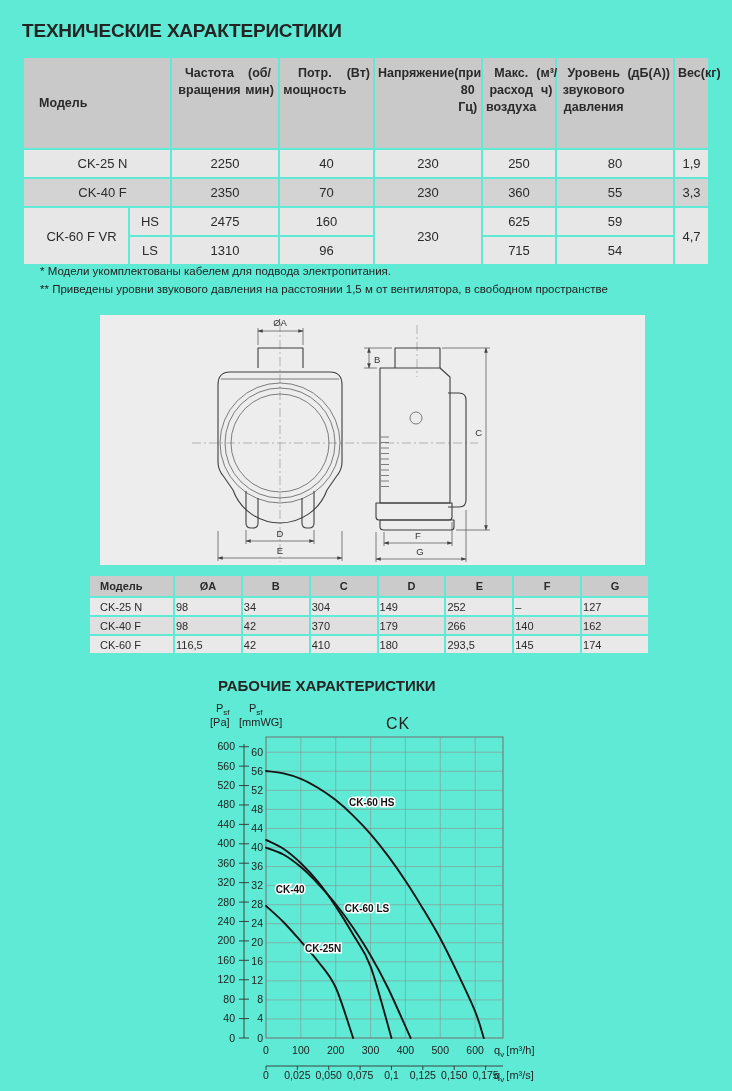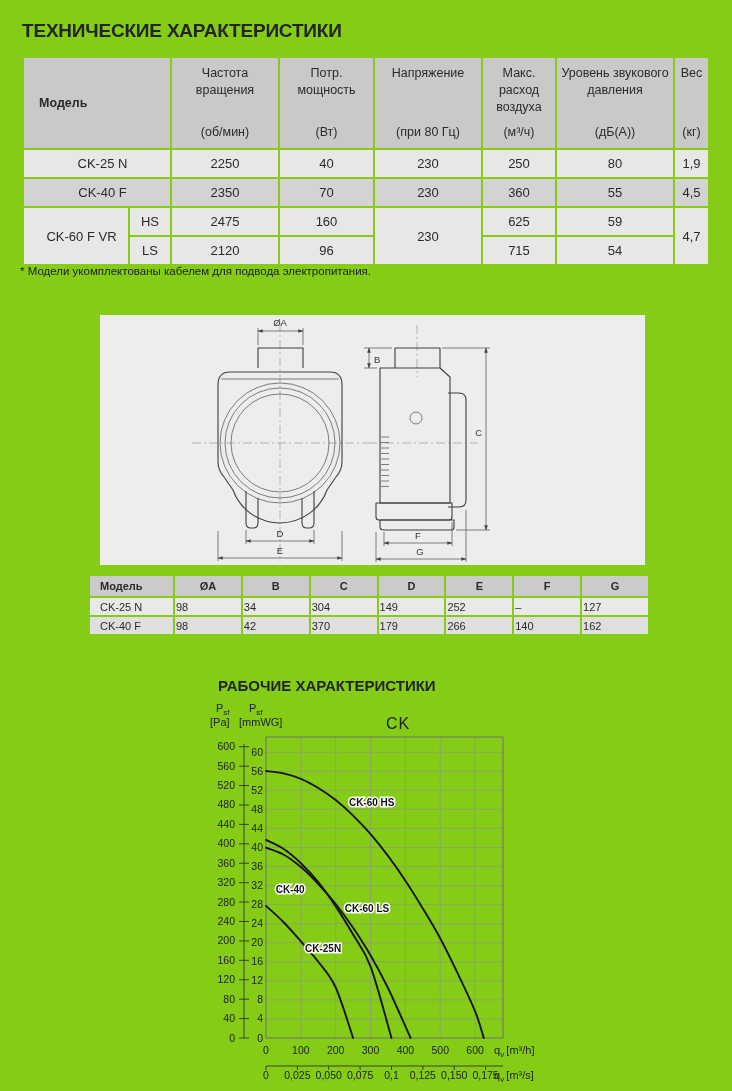--- a/index.html
+++ b/index.html
@@ -1,35 +1,35 @@
 <!DOCTYPE html>
 <html><head>
 <meta charset="utf-8">
 <style>
   html,body{margin:0;padding:0;background:#fff;}
-  .page{position:relative;width:732px;height:1091px;background:#84cc16;overflow:hidden;
+  .page{position:relative;width:732px;height:1091px;background:#5eead4;overflow:hidden;
         font-family:"Liberation Sans",sans-serif;color:#222;}
   
   .h1{position:absolute;left:22px;top:20px;font-size:19px;font-weight:bold;
       letter-spacing:-0.2px;color:#242424;}
   .h2{position:absolute;left:218px;top:669px;font-size:15px;font-weight:bold;color:#242424;margin-top:8px;}
   
   table.spec{position:absolute;left:22px;top:56px;width:688px;border-collapse:separate;
              border-spacing:2px;table-layout:fixed;}
   table.spec td{font-size:13px;text-align:center;vertical-align:middle;color:#2a2a2a;}
   td.hdr{background:#c9c9c9;height:88px;vertical-align:top;}
-  .hcell{display:flex;flex-direction:column;justify-content:space-between;height:76px;
-         padding:6px 2px;font-size:12.5px;font-weight:normal;line-height:1.35;text-align:center;}
+  .hcell{display:flex;flex-direction:row;justify-content:space-between;height:76px;
+         padding:6px 2px;font-size:12.5px;font-weight:bold;line-height:1.35;text-align:center;}
   .hcell-mid{display:flex;align-items:center;height:88px;padding-left:14px;font-size:12.5px;
              font-weight:bold;}
   td.lt{background:#e7e7e7;height:25px;}
   td.md{background:#d3d3d3;height:25px;}
   td.model{text-align:left;padding-left:12px;}
   
-  .footnotes{position:absolute;left:20px;top:263px;font-size:11.5px;line-height:1.55;color:#222;}
+  .footnotes{position:absolute;left:40px;top:263px;font-size:11.5px;line-height:1.55;color:#222;}
   
   .diagram-box{position:absolute;left:100px;top:315px;width:545px;height:250px;background:#ededed;}
   .dl{stroke:#3f3f3f;stroke-width:1.1;fill:none;stroke-linejoin:round;}
   .dthin{stroke:#4a4a4a;stroke-width:.7;fill:none;}
   .dim{stroke:#555;stroke-width:.75;fill:none;}
   .cl{stroke:#9a9a9a;stroke-width:.7;stroke-dasharray:9 3 2 3;fill:none;}
   .dtext{font:9.5px "Liberation Sans",sans-serif;fill:#333;}
   
   table.dims{position:absolute;left:88px;top:574px;width:562px;border-collapse:separate;
              border-spacing:2px;table-layout:fixed;}
@@ -119,44 +119,45 @@
       <td class="lt">80</td>
       <td class="lt">1,9</td>
     </tr>
     <tr>
       <td class="md model" colspan="2">CK-40 F</td>
       <td class="md">2350</td>
       <td class="md">70</td>
       <td class="md">230</td>
       <td class="md">360</td>
       <td class="md">55</td>
-      <td class="md">4,5</td>
+      <td class="md">3,3</td>
     </tr>
     <tr>
       <td class="lt model" rowspan="2">CK-60 F VR</td>
       <td class="lt">HS</td>
       <td class="lt">2475</td>
       <td class="lt">160</td>
       <td class="lt" rowspan="2">230</td>
       <td class="lt">625</td>
       <td class="lt">59</td>
       <td class="lt" rowspan="2">4,7</td>
     </tr>
     <tr>
       <td class="lt">LS</td>
-      <td class="lt">2120</td>
+      <td class="lt">1310</td>
       <td class="lt">96</td>
       <td class="lt">715</td>
       <td class="lt">54</td>
     </tr>
   </tbody>
     </table>
 
   <div class="footnotes">
     <div>* Модели укомплектованы кабелем для подвода электропитания.</div>
+    <div>** Приведены уровни звукового давления на расстоянии 1,5 м от вентилятора, в свободном пространстве</div>
   </div>
 
   <div class="diagram-box">
     <svg width="545" height="250" viewBox="0 0 545 250">
       <defs>
         <marker id="arr" viewBox="0 0 10 10" refX="9" refY="5" markerWidth="7" markerHeight="7" orient="auto-start-reverse">
           <path d="M0,1.5 L10,5 L0,8.5 Z" fill="#444"></path>
         </marker>
       </defs>
 
@@ -259,20 +260,30 @@
         </tr>
         <tr class="even">
           <td class="c0">CK-40 F</td>
           <td>98</td>
           <td>42</td>
           <td>370</td>
           <td>179</td>
           <td>266</td>
           <td>140</td>
           <td>162</td>
+        </tr>
+        <tr class="odd">
+          <td class="c0">CK-60 F</td>
+          <td>116,5</td>
+          <td>42</td>
+          <td>410</td>
+          <td>180</td>
+          <td>293,5</td>
+          <td>145</td>
+          <td>174</td>
         </tr>
       </tbody>
   </table>
 
   <div class="h2">РАБОЧИЕ ХАРАКТЕРИСТИКИ</div>
 
   <svg id="chart-svg" class="chart-svg" width="732" height="411" viewBox="0 0 732 411">
       <line x1="300.8529411764706" y1="57" x2="300.8529411764706" y2="358" class="grid"></line>
       <line x1="335.70588235294116" y1="57" x2="335.70588235294116" y2="358" class="grid"></line>
       <line x1="370.55882352941177" y1="57" x2="370.55882352941177" y2="358" class="grid"></line>

